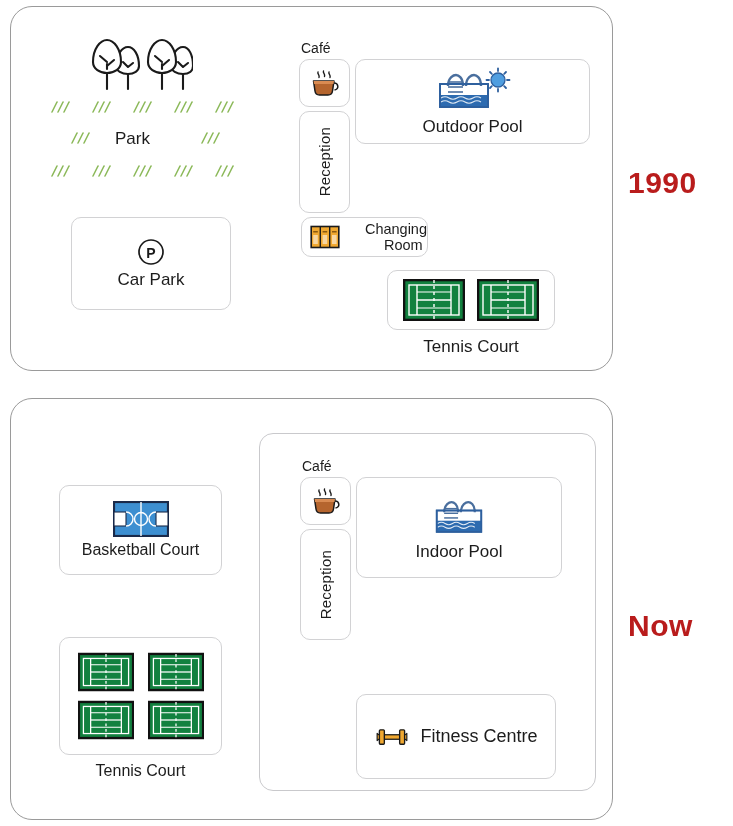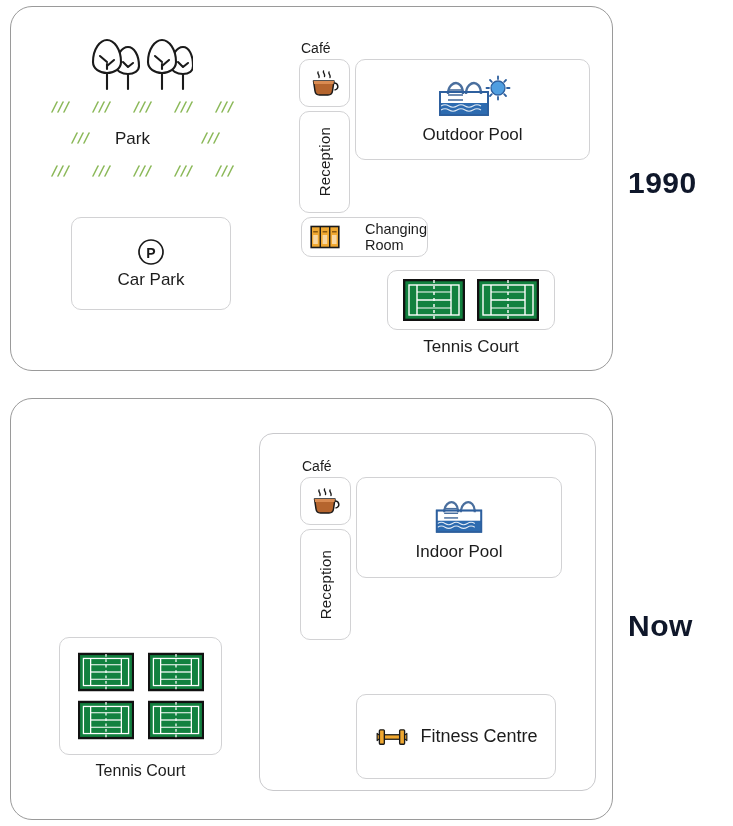--- a/index.html
+++ b/index.html
@@ -28,21 +28,21 @@
     border-radius: 22px;
     background: #ffffff;
     box-sizing: border-box;
   }
   .panel-1990 { left: 10px;  top: 6px;   width: 603px; height: 365px; }
   .panel-now  { left: 10px;  top: 398px; width: 603px; height: 422px; }
 
   
   .era-label {
     position: absolute;
-    color: #0f172a;
+    color: #b91c1c;
     font-weight: bold;
     font-size: 30px;
     letter-spacing: 0.5px;
     white-space: nowrap;
   }
   .era-1990 { left: 628px; top: 166px; }
   .era-now  { left: 628px; top: 609px; }
 
   
   .box {
@@ -252,21 +252,21 @@
         <path d="M4.5 13 L25 13 L23.5 23 C23.2 25.4 21.3 27 19 27 L10.5 27 C8.2 27 6.3 25.4 6 23 Z" fill="#b5652e" stroke="#1a1a1a" stroke-width="1.5" stroke-linejoin="round"></path>
         <path d="M4.5 13 L25 13 L24.5 16 L5 16 Z" fill="#d98b52" stroke="none"></path>
         <path d="M25 15 C29.5 15 30.5 21 25.5 22" fill="none" stroke="#1a1a1a" stroke-width="1.5"></path>
       </svg>
     </div>
 
     <div class="box" style="left:288px; top:104px; width:51px; height:102px;">
       <div class="vert-text">Reception</div>
     </div>
 
-    <div class="box" style="left:344px; top:52px; width:235px; height:101px; flex-direction:column; gap:2px;">
+    <div class="box" style="left:344px; top:52px; width:235px; height:85px; flex-direction:column; gap:2px;">
       <svg class="icon" width="78" height="48" viewBox="0 0 78 48">
 
         <rect x="6" y="17" width="48" height="23" fill="#ffffff" stroke="#2d5f9e" stroke-width="1.8"></rect>
 
         <path d="M14 19 C14 10 20 8 22 8 C24 8 29 10 29 19" fill="none" stroke="#4a6f9e" stroke-width="2.4"></path>
         <path d="M32 19 C32 10 38 8 40 8 C42 8 47 10 47 19" fill="none" stroke="#4a6f9e" stroke-width="2.4"></path>
 
         <g stroke="#4a6f9e" stroke-width="1.6">
           <path d="M15 15 L28 15"></path>
             <path d="M14 20 L29 20"></path>
@@ -305,21 +305,21 @@
           <rect x="22" y="7" width="4.6" height="1.5"></rect>
         </g>
         <g fill="#ffffff" opacity="0.55">
           <rect x="3.2" y="11" width="4.6" height="9"></rect>
           <rect x="12.6" y="11" width="4.6" height="9"></rect>
           <rect x="22" y="11" width="4.6" height="9"></rect>
         </g>
       </svg>
       <div style="text-align:left;">
         <div class="box-label" style="text-align:left; font-size:14.5px;">Changing</div>
-        <div class="box-label" style="text-align:left; font-size:14.5px;">Room</div>
+        <div class="box-label" style="text-align:left; font-size:14.5px;margin-left:19px;">Room</div>
       </div>
     </div>
 
     <div class="box" style="left:376px; top:263px; width:168px; height:60px; gap:12px;">
       <svg class="icon" width="62" height="42" viewBox="0 0 62 42">
         <rect x="1" y="1" width="60" height="40" fill="#12813f" stroke="#111111" stroke-width="2.6"></rect>
         <rect x="6" y="6" width="50" height="30" fill="none" stroke="#ffffff" stroke-width="1.4"></rect>
         <path d="M14 6 L14 36 M48 6 L48 36" stroke="#ffffff" stroke-width="1.4"></path>
         <path d="M14 21 L48 21" stroke="#ffffff" stroke-width="1.4"></path>
         <path d="M14 13 L48 13 M14 29 L48 29" stroke="#ffffff" stroke-width="1.2"></path>
@@ -337,20 +337,34 @@
     <div class="caption" style="left:376px; top:330px; width:168px; font-size:17px;">Tennis Court</div>
 
   </div>
 
   <div class="era-label era-1990">1990</div>
 
   <div class="panel panel-now">
 
     <div class="watermark wm2" style="top:158px;"></div>
 
+    <div class="box" style="left:48px; top:86px; width:163px; height:90px; flex-direction:column; gap:4px;">
+      <svg class="icon" width="56" height="36" viewBox="0 0 56 36">
+        <rect x="1" y="1" width="54" height="34" fill="#3d8fd1" stroke="#1a2a4a" stroke-width="2.2"></rect>
+        <path d="M28 1 L28 35" stroke="#ffffff" stroke-width="1.4"></path>
+        <circle cx="28" cy="18" r="6.5" fill="none" stroke="#ffffff" stroke-width="1.4"></circle>
+
+        <rect x="1" y="11" width="12" height="14" fill="#ffffff" stroke="#1a2a4a" stroke-width="1.1"></rect>
+        <path d="M13 18 m0 -7 a7 7 0 0 1 0 14" fill="none" stroke="#ffffff" stroke-width="1.4"></path>
+
+        <rect x="43" y="11" width="12" height="14" fill="#ffffff" stroke="#1a2a4a" stroke-width="1.1"></rect>
+        <path d="M43 18 m0 -7 a7 7 0 0 0 0 14" fill="none" stroke="#ffffff" stroke-width="1.4"></path>
+      </svg>
+      <div class="box-label" style="font-size:16px;">Basketball Court</div>
+    </div>
 
     <div class="box" style="left:48px; top:238px; width:163px; height:118px; flex-wrap:wrap; gap:8px 14px; align-content:center;">
       <svg class="icon" width="56" height="40" viewBox="0 0 62 42">
         <rect x="1" y="1" width="60" height="40" fill="#12813f" stroke="#111111" stroke-width="2.6"></rect>
         <rect x="6" y="6" width="50" height="30" fill="none" stroke="#ffffff" stroke-width="1.4"></rect>
         <path d="M14 6 L14 36 M48 6 L48 36" stroke="#ffffff" stroke-width="1.4"></path>
         <path d="M14 21 L48 21" stroke="#ffffff" stroke-width="1.4"></path>
         <path d="M14 13 L48 13 M14 29 L48 29" stroke="#ffffff" stroke-width="1.2"></path>
         <path d="M31 1 L31 41" stroke="#ffffff" stroke-width="1.4" stroke-dasharray="3 3"></path>
       </svg>

